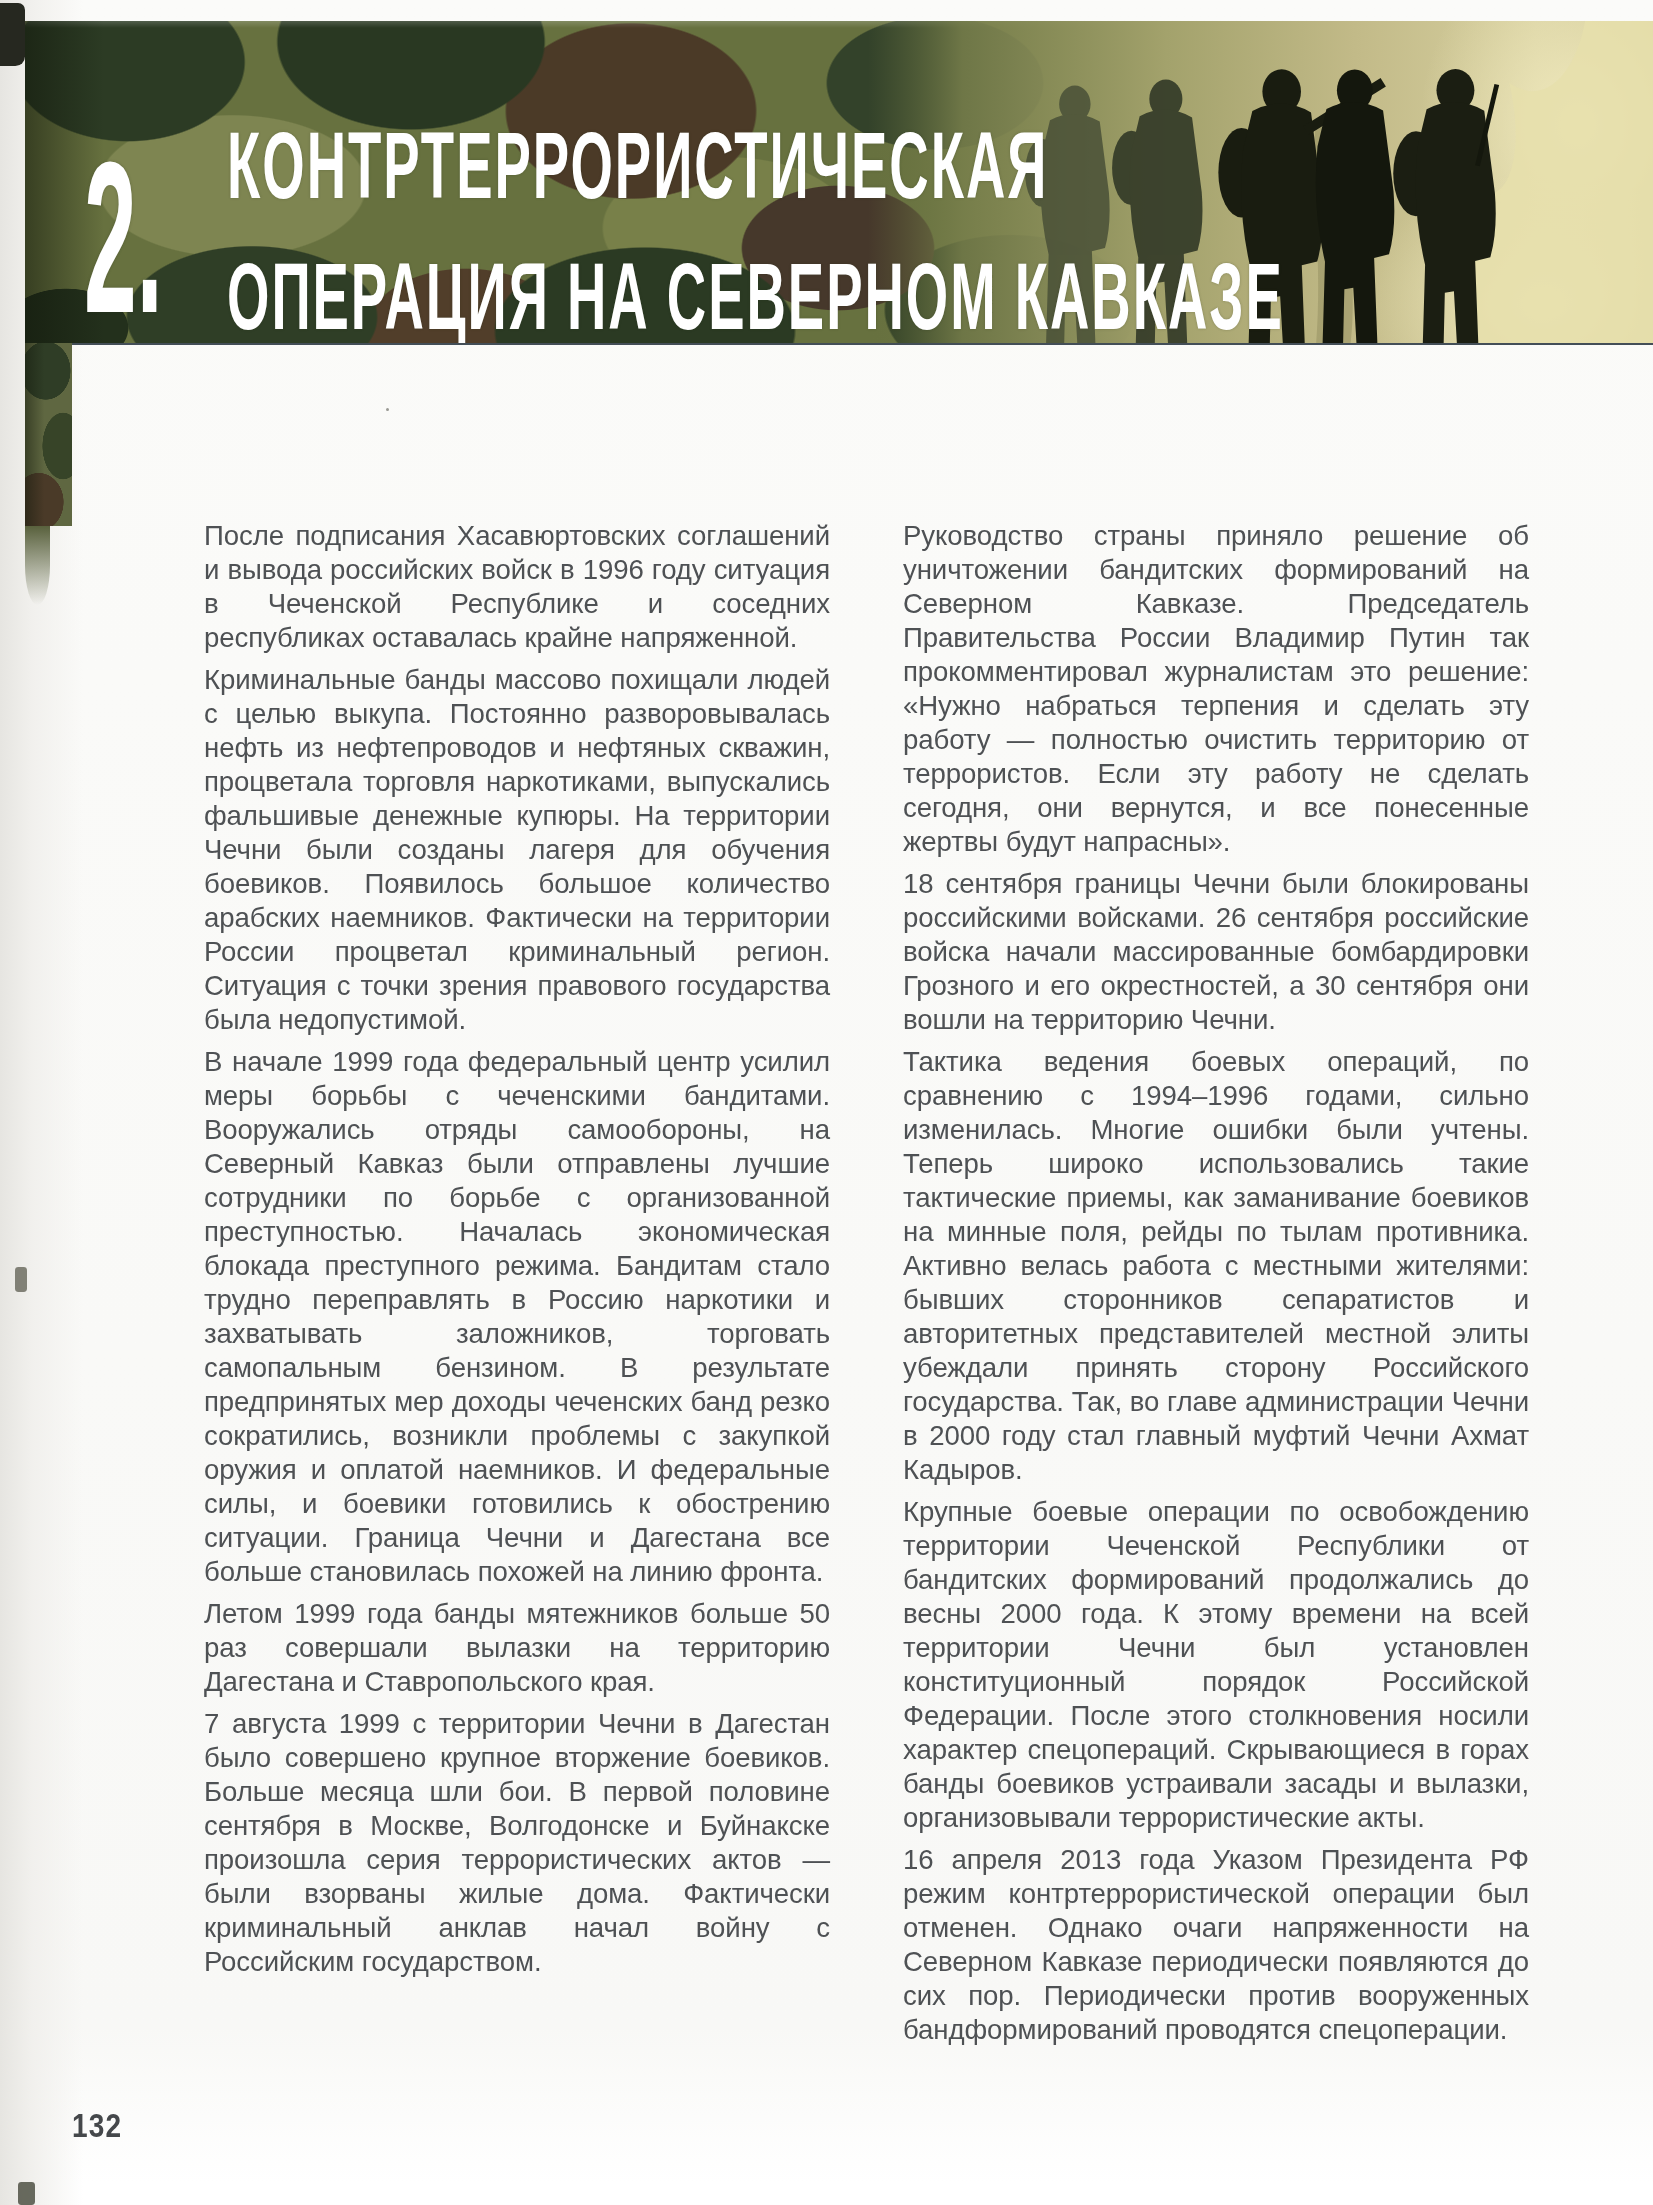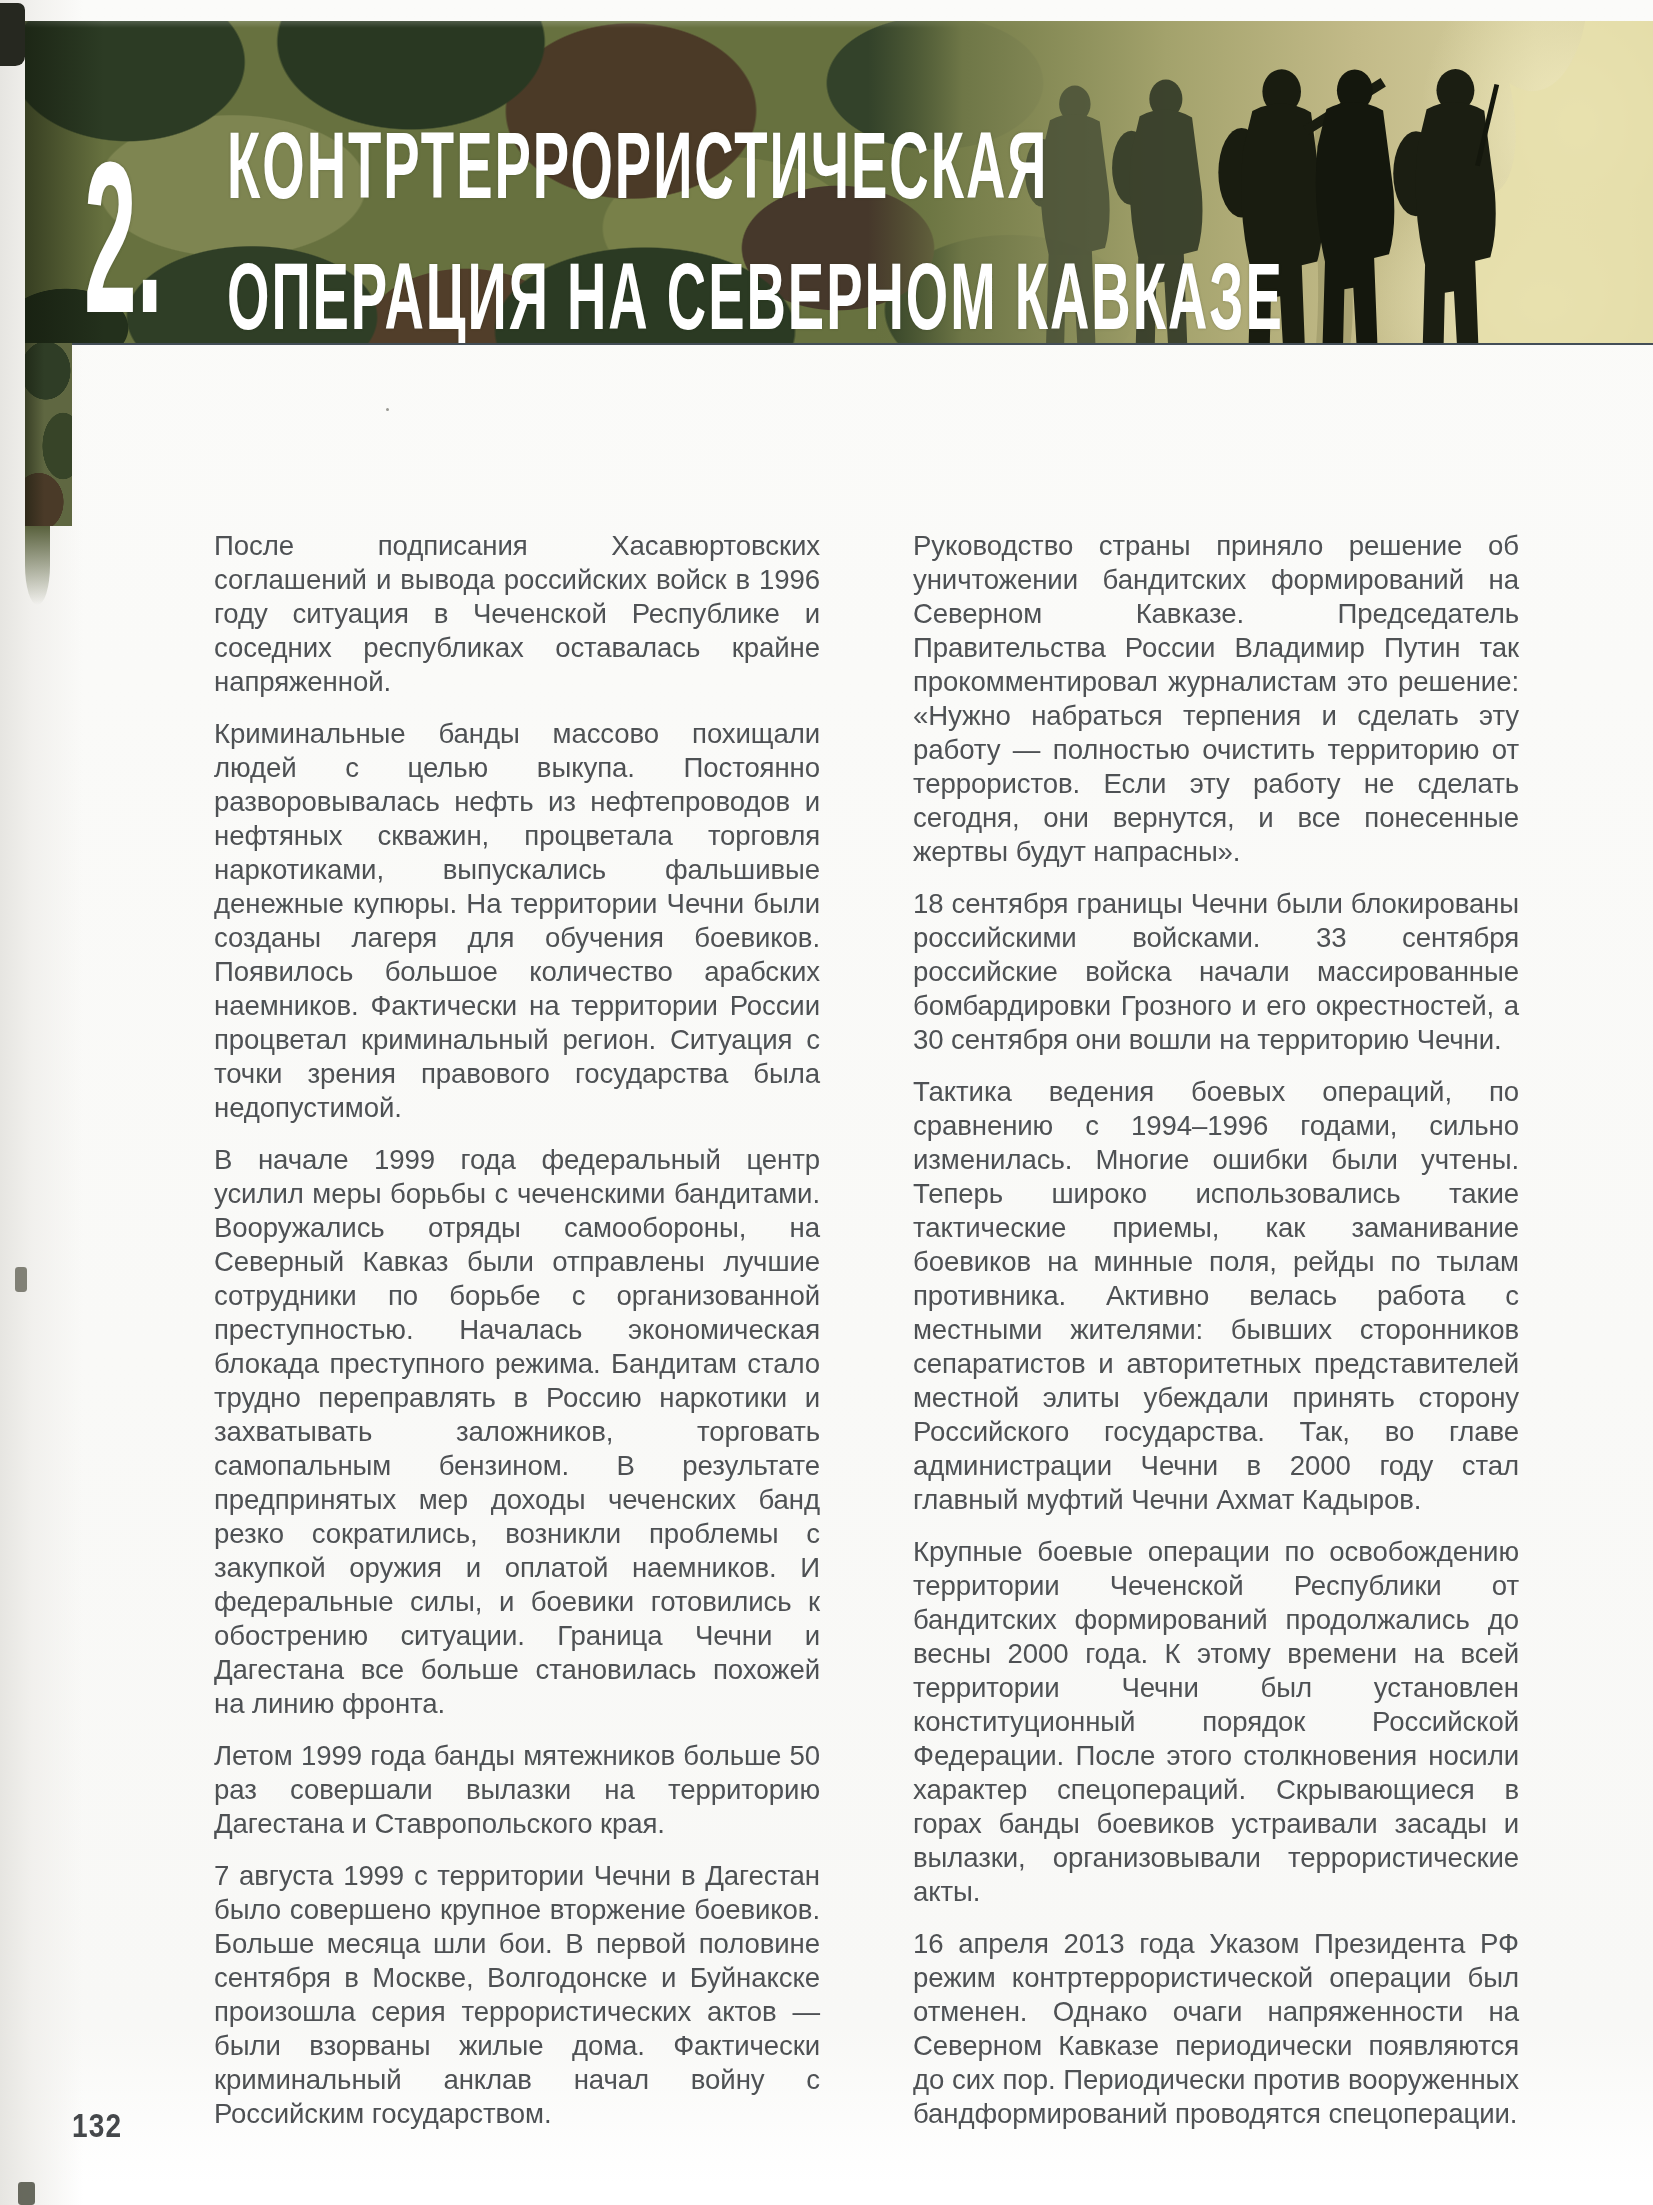--- a/index.html
+++ b/index.html
@@ -86,21 +86,21 @@
     border-radius:0 0 60% 60%;
   }
 
   
   .col {
     position:absolute; top:511px; width:642px;
     font-size:27.6px; line-height:34px; color:#4e5154;
     text-align:justify; letter-spacing:-0.1px;
     hyphens:auto; -webkit-hyphens:auto; overflow-wrap:break-word;
   }
-  .col p { margin:18px; padding:0; text-indent:0; }
+  .col p { margin:8px; padding:0; text-indent:0; }
   .col-left  { left:196px;  }
   .col-right { left:895px; }
 
   .page-number {
     position:absolute; left:72px; top:2107px;
     font-size:33px; font-weight:700; color:#45484b;
     transform:scaleX(.85); transform-origin:left top;
     letter-spacing:1.4px;
   }
 </style>
@@ -177,21 +177,21 @@
   <div class="col col-left" lang="ru">
     <p>После подписания Хасавюртовских соглашений и вывода российских войск в 1996 году ситуация в Чеченской Республике и соседних республиках оставалась крайне напряженной.</p>
     <p>Криминальные банды массово похищали людей с целью выкупа. Постоянно разворовывалась нефть из нефтепроводов и нефтяных скважин, процветала торговля наркотиками, выпускались фальшивые денежные купюры. На территории Чечни были созданы лагеря для обучения боевиков. Появилось большое количество арабских наемников. Фактически на территории России процветал криминальный регион. Ситуация с точки зрения правового государства была недопустимой.</p>
     <p>В начале 1999 года федеральный центр усилил меры борьбы с чеченскими бандитами. Вооружались отряды самообороны, на Северный Кавказ были отправлены лучшие сотрудники по борьбе с организованной преступностью. Началась экономическая блокада преступного режима. Бандитам стало трудно переправлять в Россию наркотики и захватывать заложников, торговать самопальным бензином. В результате предпринятых мер доходы чеченских банд резко сократились, возникли проблемы с закупкой оружия и оплатой наемников. И федеральные силы, и боевики готовились к обострению ситуации. Граница Чечни и Дагестана все больше становилась похожей на линию фронта.</p>
     <p>Летом 1999 года банды мятежников больше 50 раз совершали вылазки на территорию Дагестана и Ставропольского края.</p>
     <p>7 августа 1999 с территории Чечни в Дагестан было совершено крупное вторжение боевиков. Больше месяца шли бои. В первой половине сентября в Москве, Волгодонске и Буйнакске произошла серия террористических актов — были взорваны жилые дома. Фактически криминальный анклав начал войну с Российским государством.</p>
   </div>
 
   <div class="col col-right" lang="ru">
     <p>Руководство страны приняло решение об уничтожении бандитских формирований на Северном Кавказе. Председатель Правительства России Владимир Путин так прокомментировал журналистам это решение: «Нужно набраться терпения и сделать эту работу — полностью очистить территорию от террористов. Если эту работу не сделать сегодня, они вернутся, и все понесенные жертвы будут напрасны».</p>
-    <p>18 сентября границы Чечни были блокированы российскими войсками. 33 сентября российские войска начали массированные бомбардировки Грозного и его окрестностей, а 30 сентября они вошли на территорию Чечни.</p>
+    <p>18 сентября границы Чечни были блокированы российскими войсками. 26 сентября российские войска начали массированные бомбардировки Грозного и его окрестностей, а 30 сентября они вошли на территорию Чечни.</p>
     <p>Тактика ведения боевых операций, по сравнению с 1994–1996 годами, сильно изменилась. Многие ошибки были учтены. Теперь широко использовались такие тактические приемы, как заманивание боевиков на минные поля, рейды по тылам противника. Активно велась работа с местными жителями: бывших сторонников сепаратистов и авторитетных представителей местной элиты убеждали принять сторону Российского государства. Так, во главе администрации Чечни в 2000 году стал главный муфтий Чечни Ахмат Кадыров.</p>
     <p>Крупные боевые операции по освобождению территории Чеченской Республики от бандитских формирований продолжались до весны 2000 года. К этому времени на всей территории Чечни был установлен конституционный порядок Российской Федерации. После этого столкновения носили характер спецопераций. Скрывающиеся в горах банды боевиков устраивали засады и вылазки, организовывали террористические акты.</p>
     <p>16 апреля 2013 года Указом Президента РФ режим контртеррористической операции был отменен. Однако очаги напряженности на Северном Кавказе периодически появляются до сих пор. Периодически против вооруженных бандформирований проводятся спецоперации.</p>
   </div>
 
   <div class="page-number">132</div>
 
 </div>
 
 

